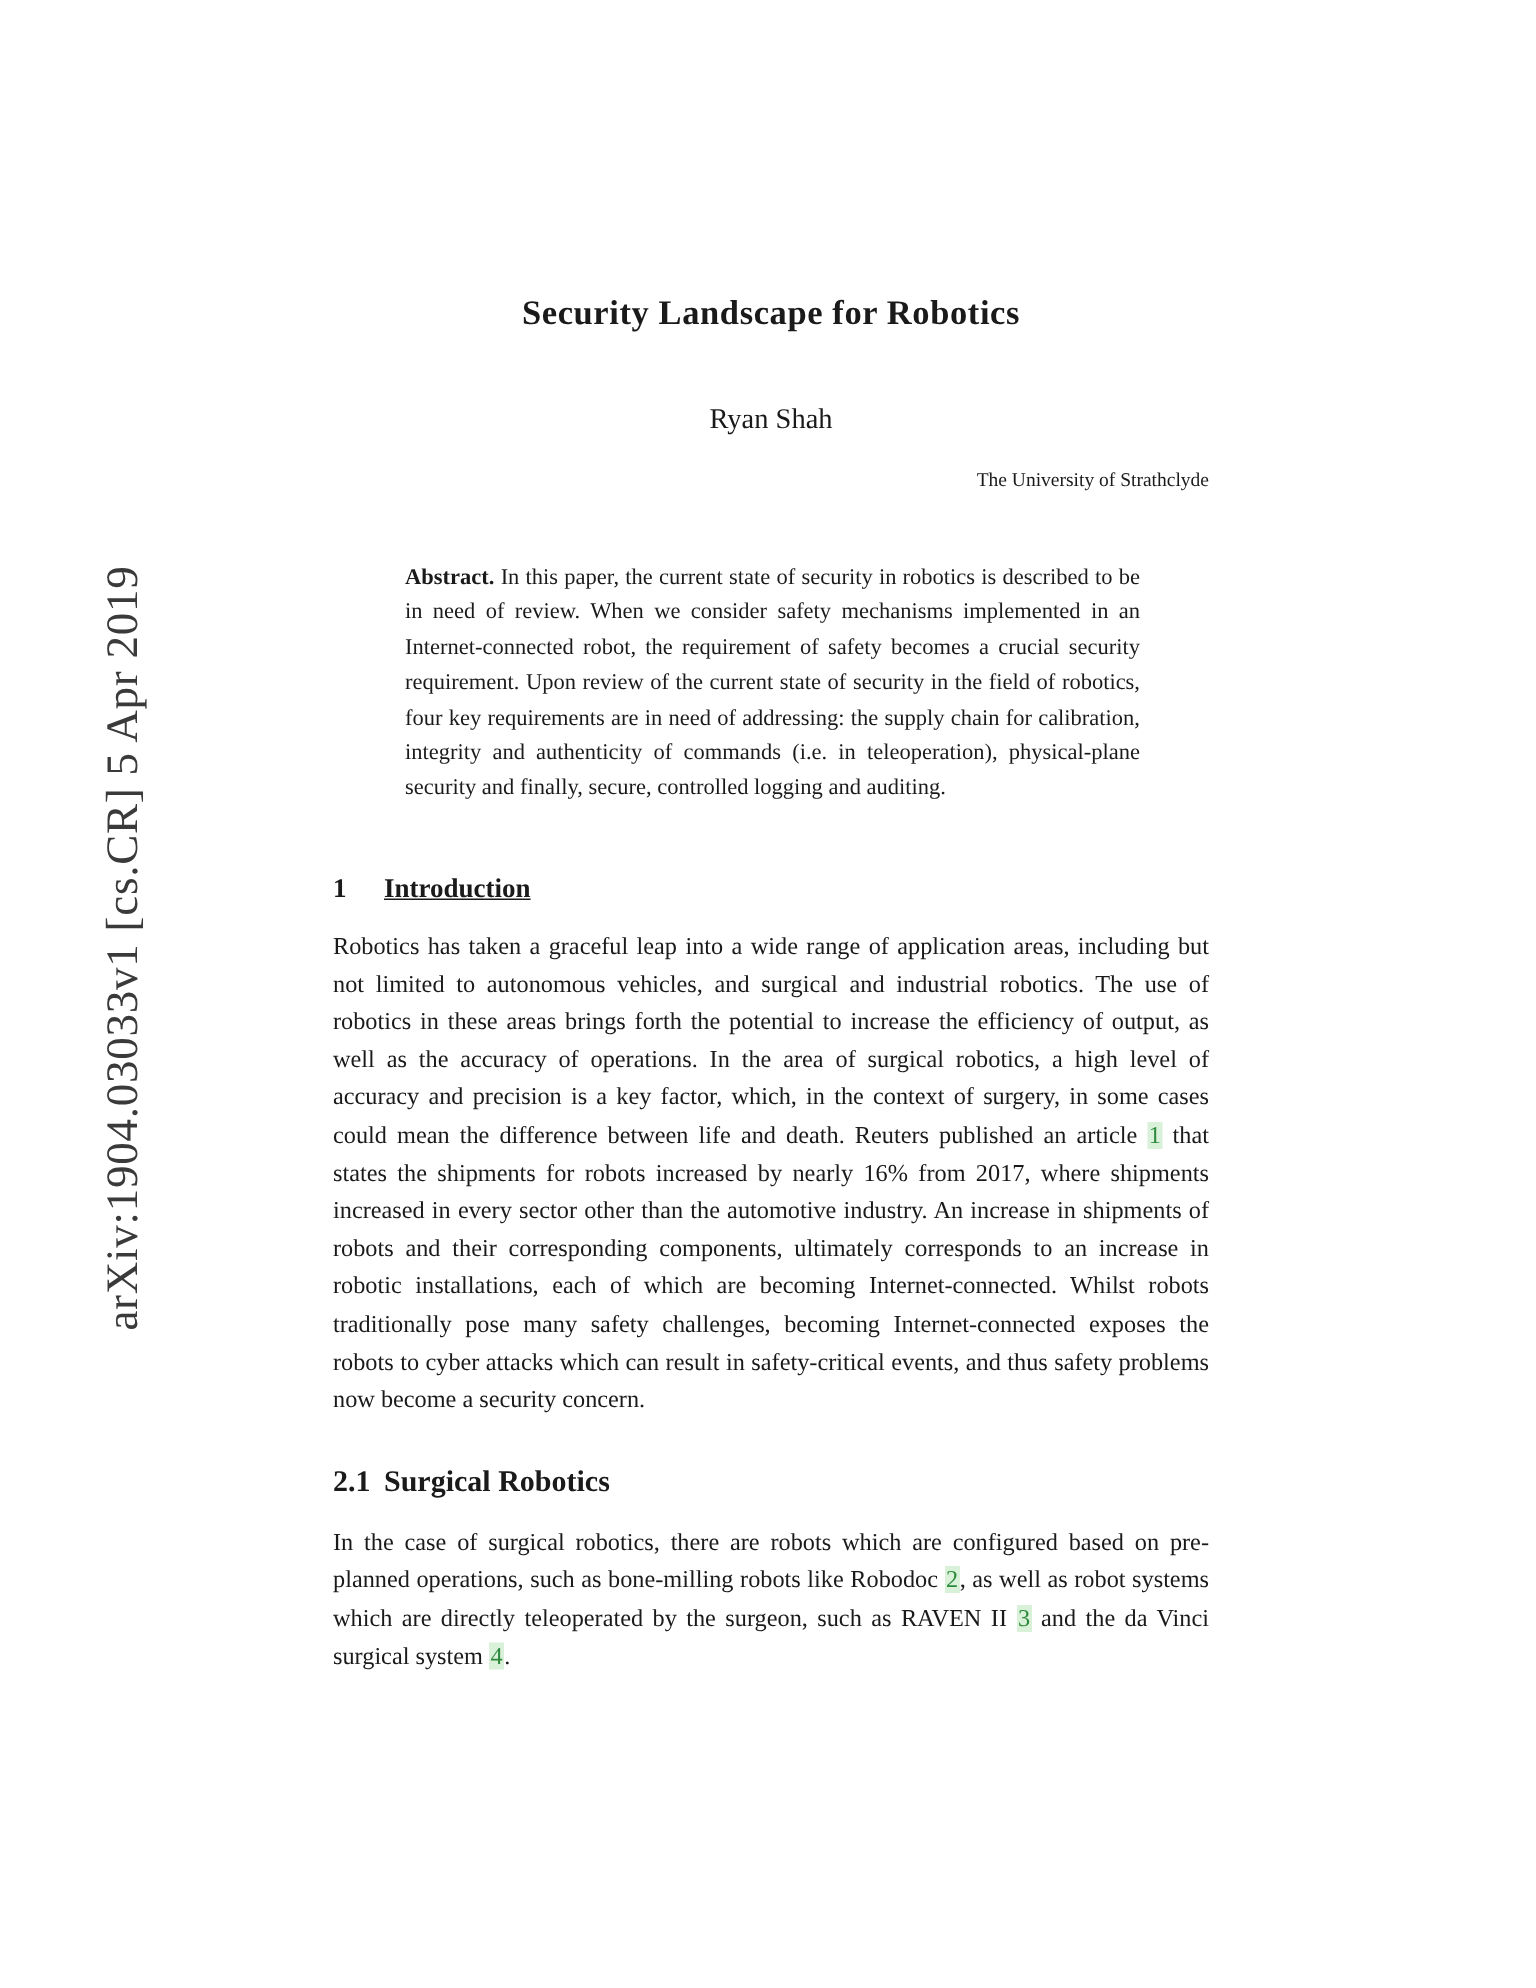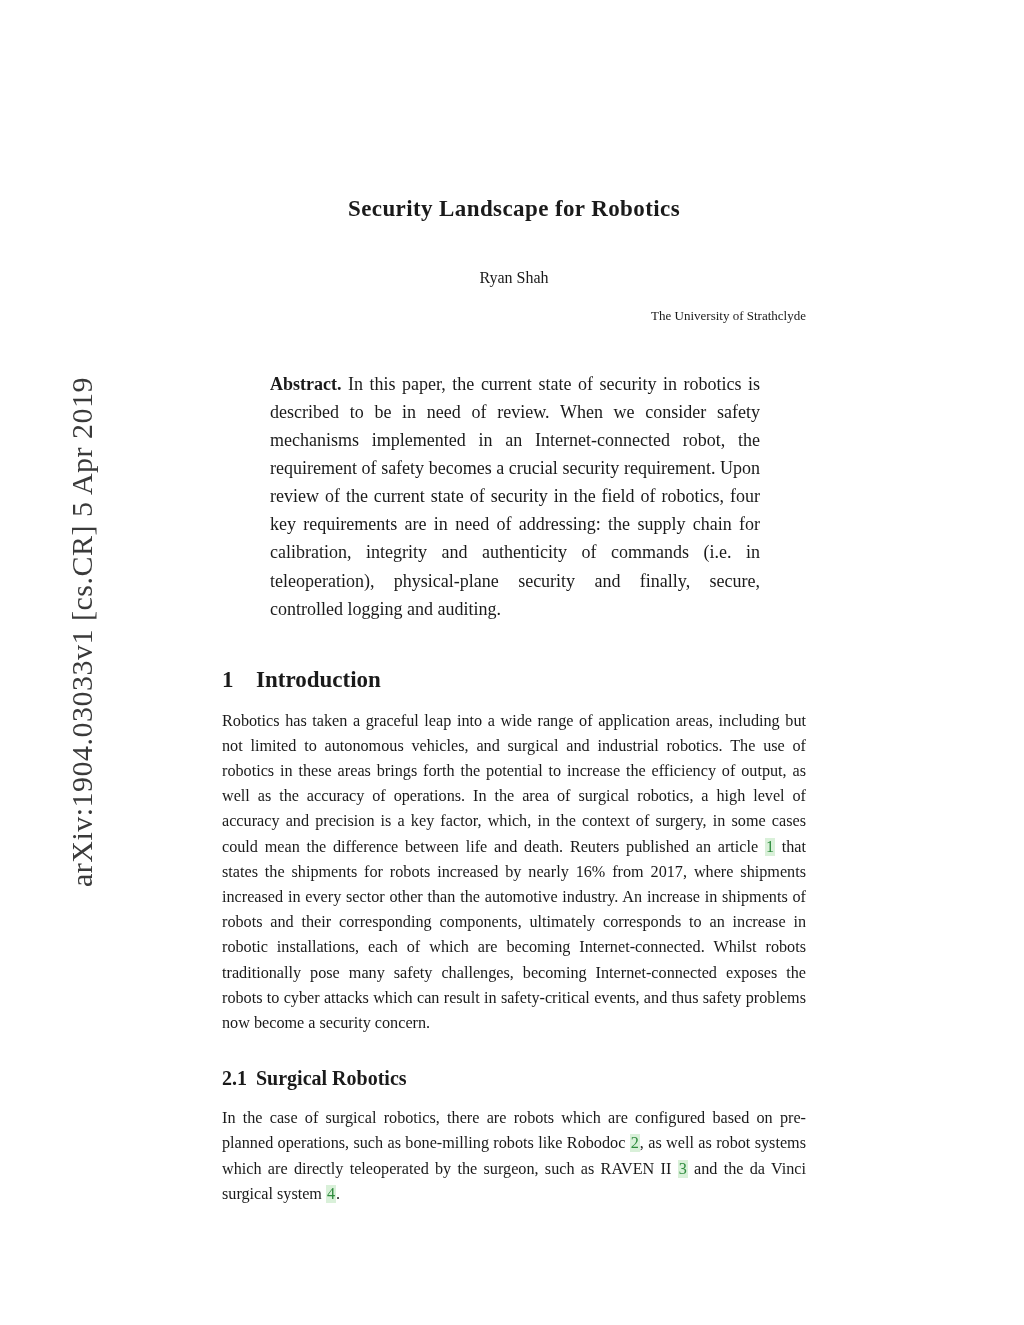--- a/index.html
+++ b/index.html
@@ -46,43 +46,44 @@
     margin-top: 196px;
     text-align: center;
     font-size: 23px;
     font-weight: bold;
     letter-spacing: 0.4px;
   }
 
   .author {
     margin-top: 47px;
     text-align: center;
-    font-size: 16px;
+    font-size: 19px;
   }
 
   .affiliation {
     margin-top: 21px;
     text-align: right;
     font-size: 13px;
   }
 
   .abstract {
     margin: 46px 46px 0 48px;
-    font-size: 18px;
+    font-size: 15px;
     line-height: 1.56;
     text-align: justify;
   }
   .abstract .ab-head {
     font-weight: bold;
   }
 
   h2.section {
-    font-size: 23px;
+    font-size: 18px;
     font-weight: bold;
     margin: 44px 0 0 0;
+    text-decoration: underline;
   }
   h2.section .num {
     display: inline-block;
     width: 34px;
   }
 
   h3.subsection {
     font-size: 20px;
     font-weight: bold;
     margin: 31px 0 0 0;

